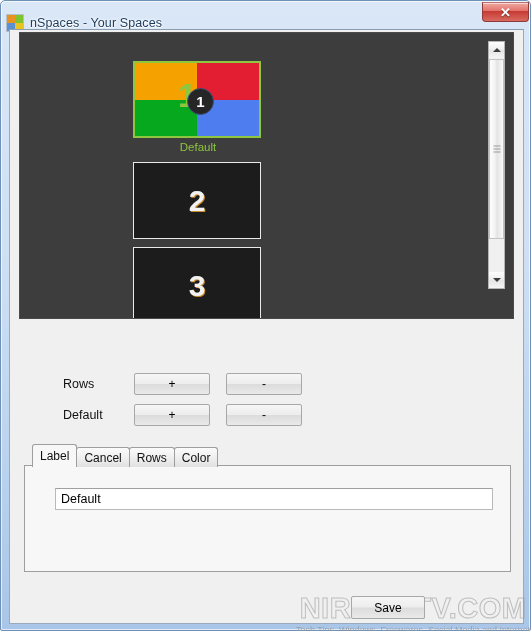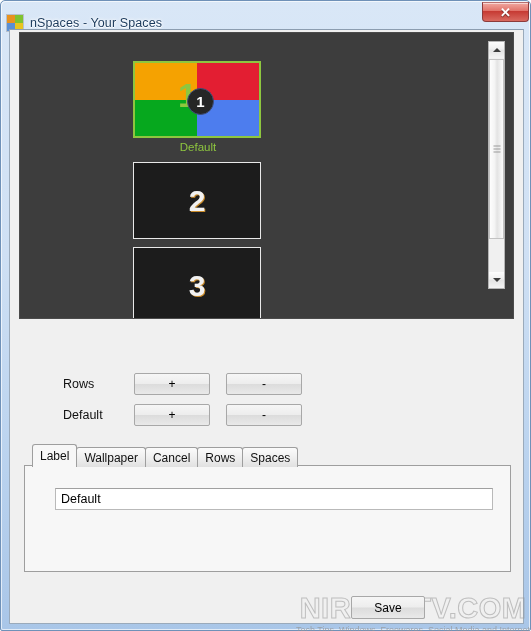--- a/index.html
+++ b/index.html
@@ -481,24 +481,23 @@
     </div>
 
     <div class="ctrl-row" style="left:0; top:374px;">
       <div class="lbl">Default</div>
       <div class="winbtn pm-btn">+</div>
       <div class="winbtn pm-btn">-</div>
     </div>
 
     <div class="tabstrip" id="tabstrip">
         <div class="tab active">Label</div>
-        <div class="tab">Wallpaper</div>
         <div class="tab">Cancel</div>
         <div class="tab">Rows</div>
-        <div class="tab">Spaces</div>
+        <div class="tab">Color</div>
       </div>
     <div class="tabpanel">
       <input class="label-input" type="text" value="Default" style="">
     </div>
 
     <div class="watermark">
       <div class="wm-main">NIRMALTV.COM</div>
       <div class="wm-sub">Tech Tips, Windows, Freewares, Social Media and Internet</div>
     </div>
 

